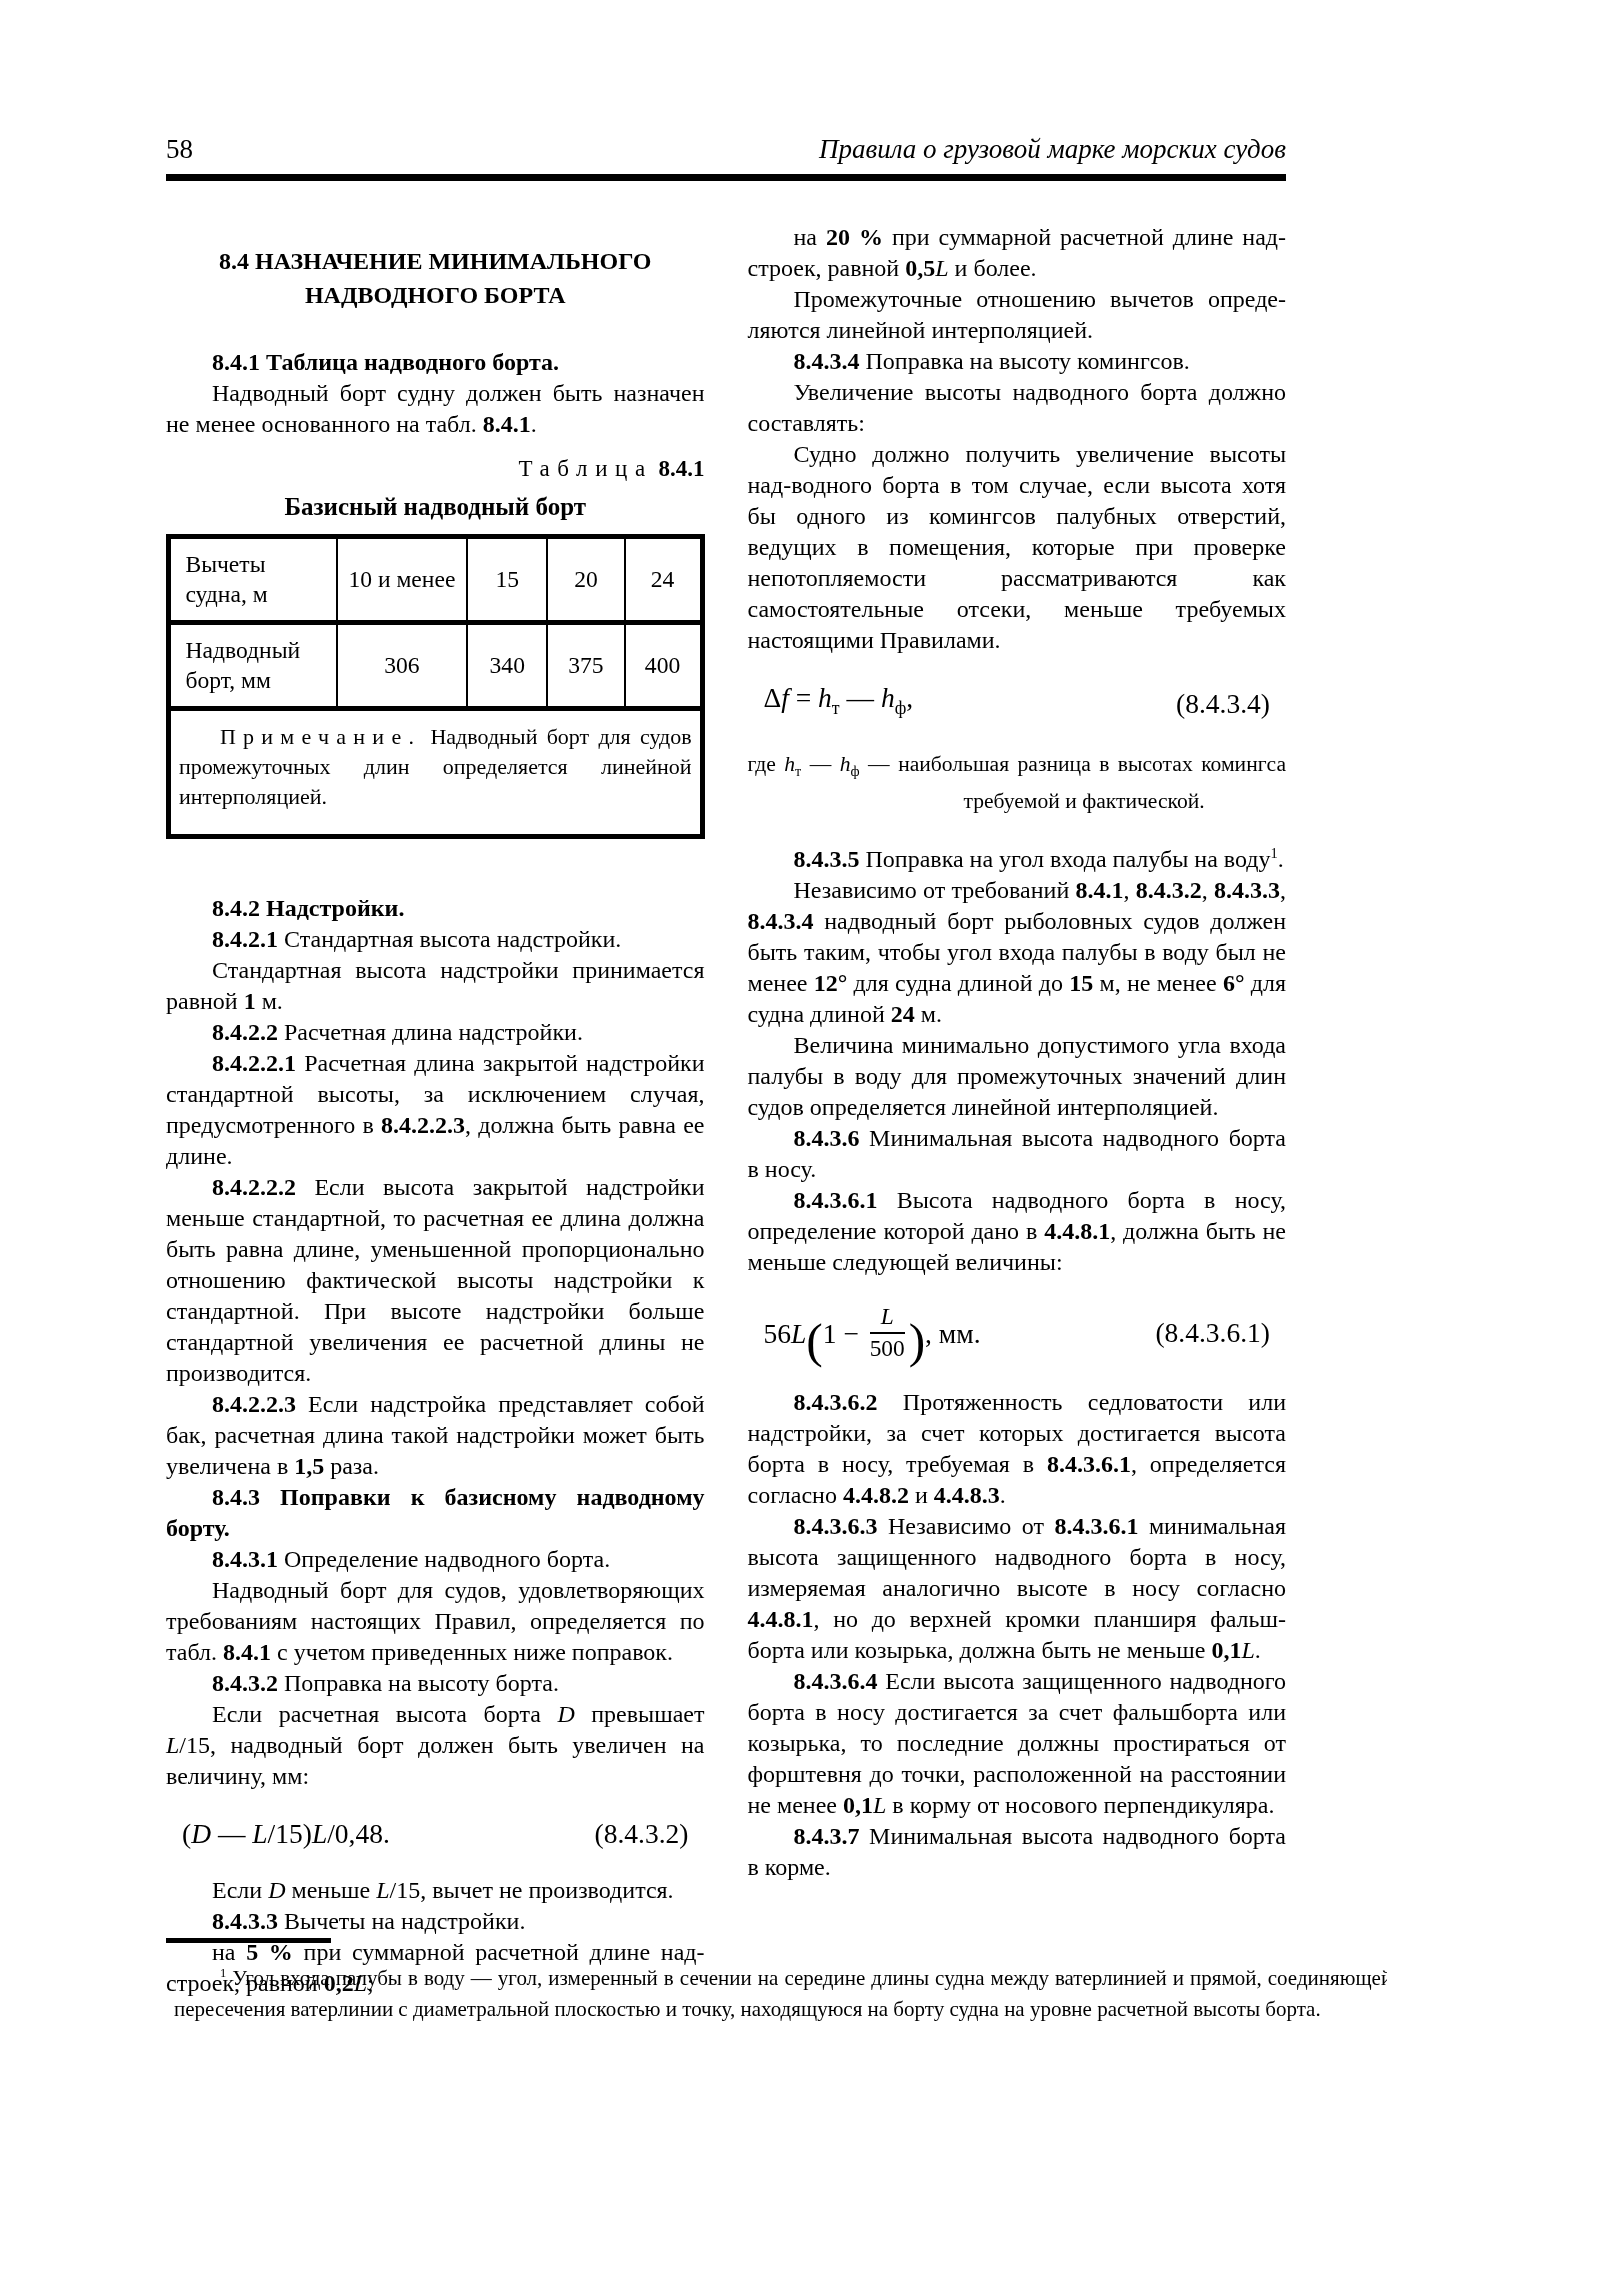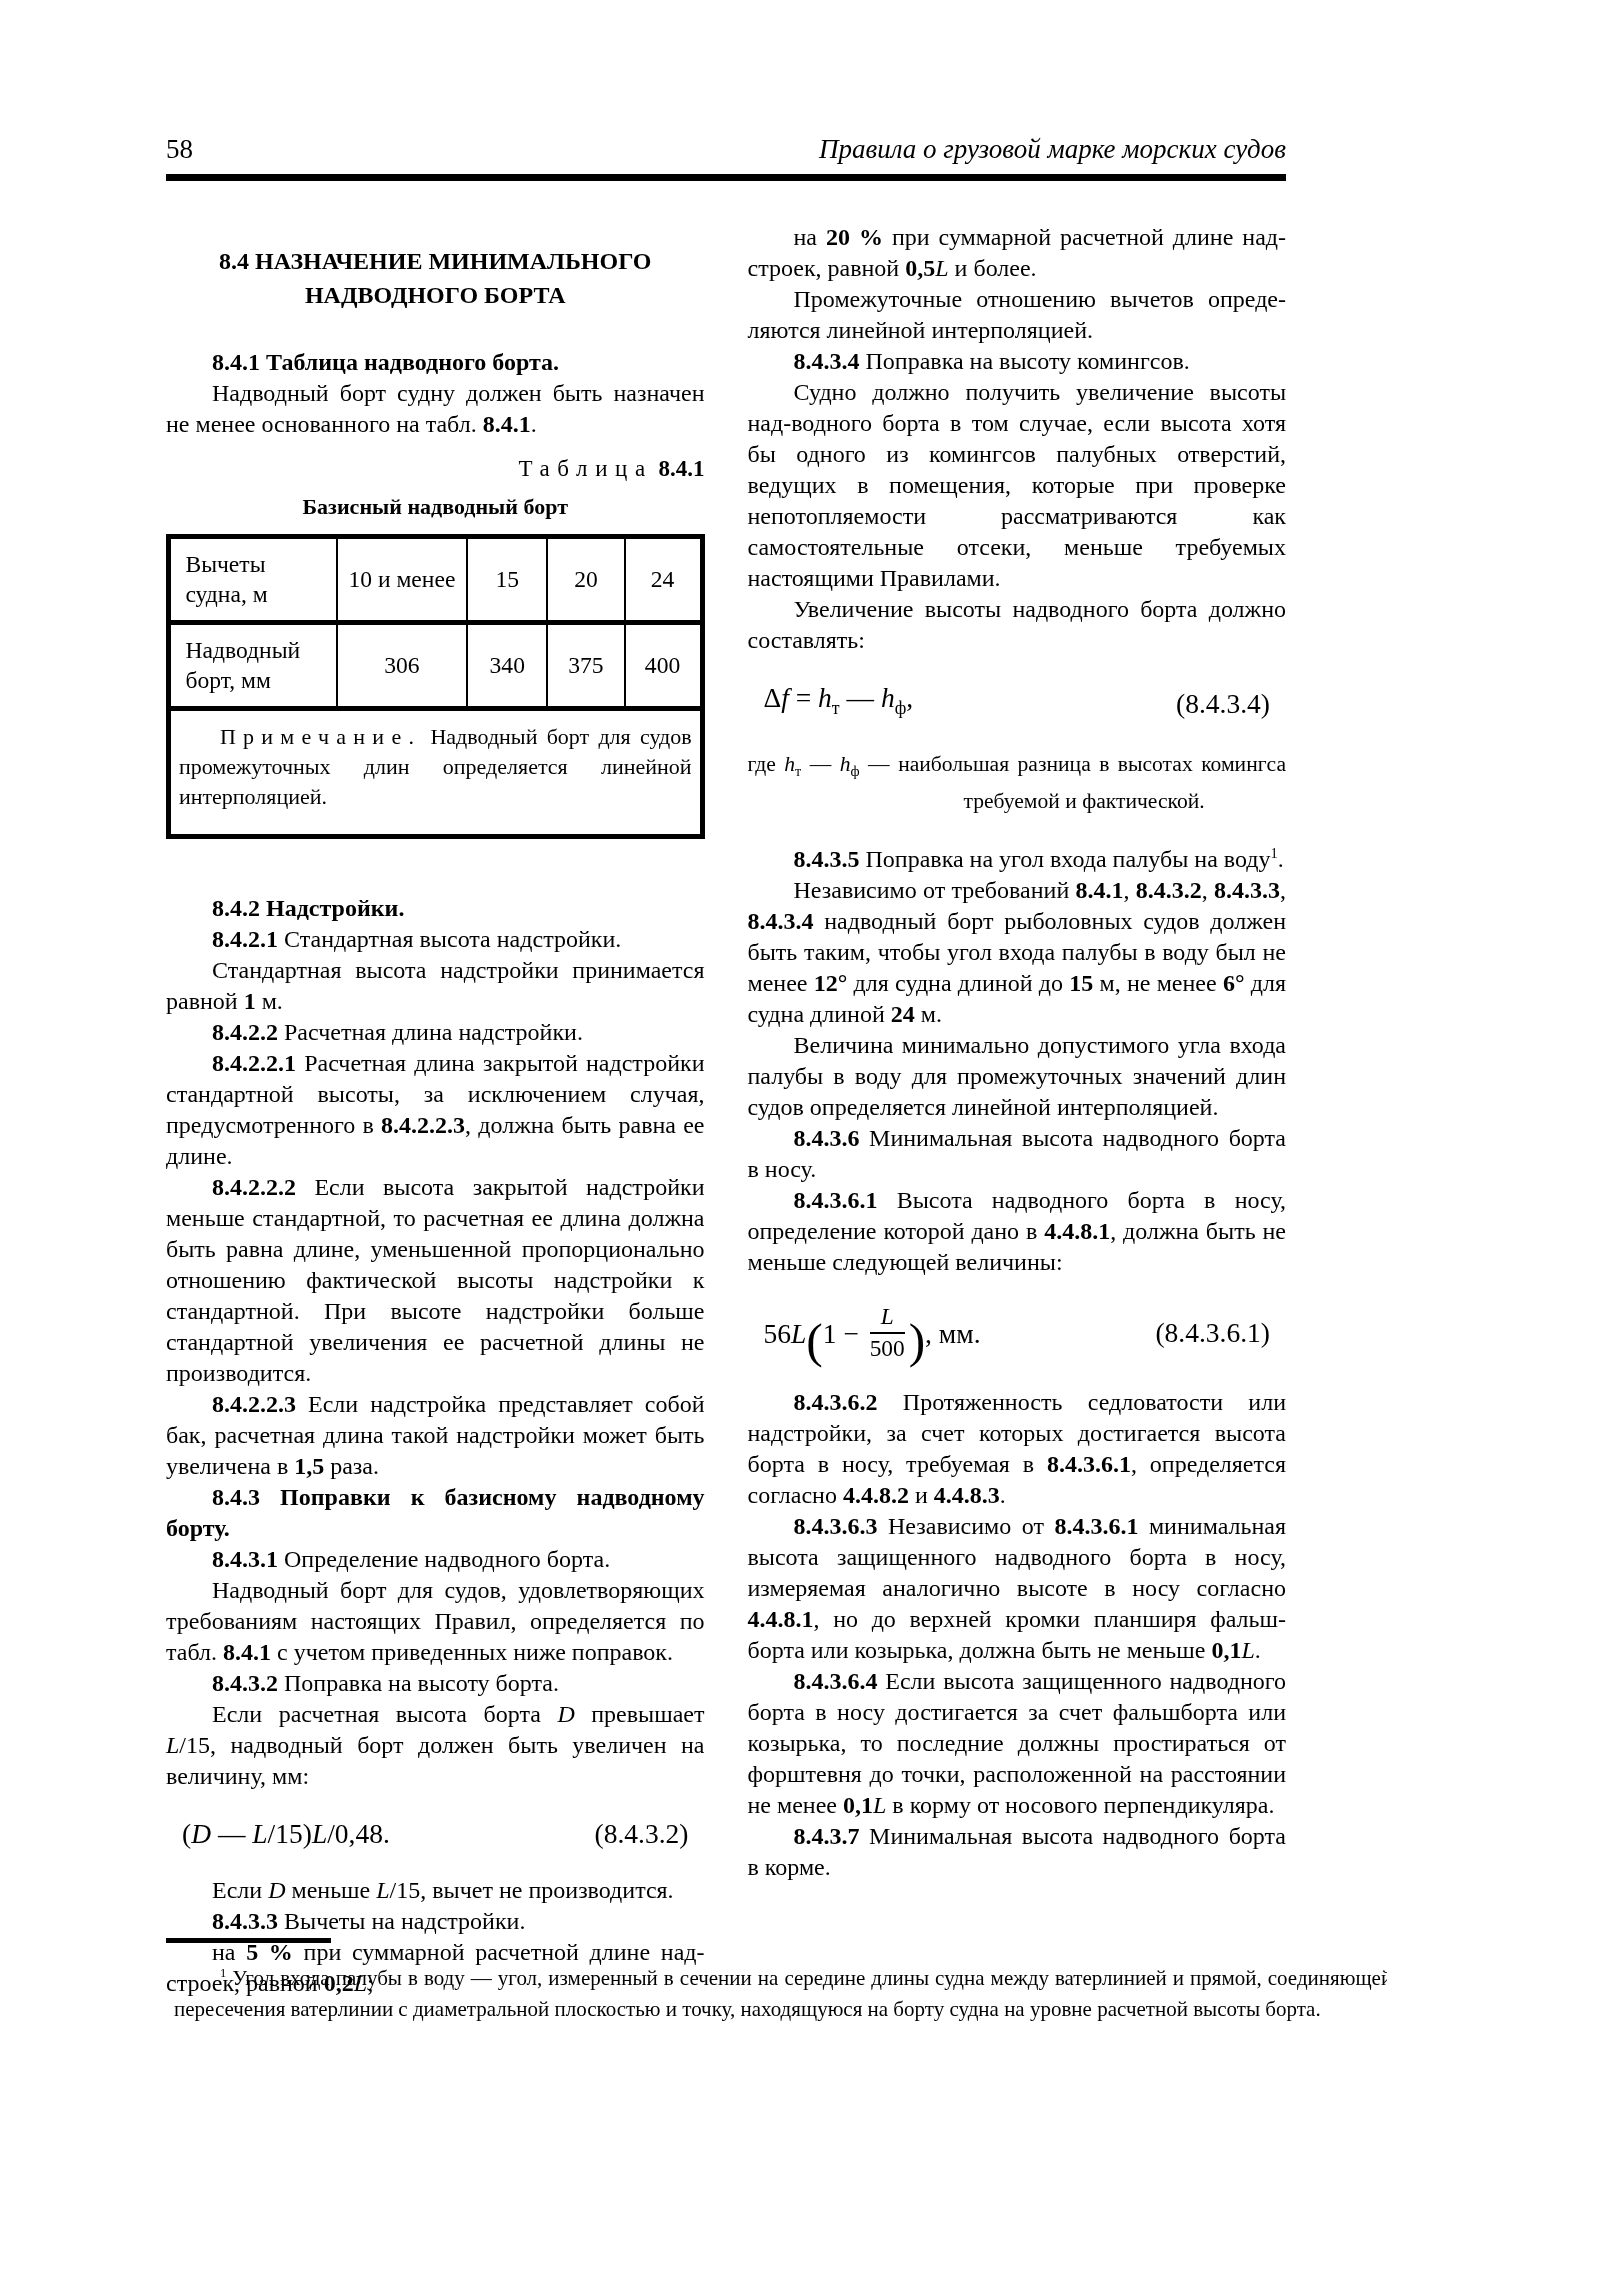--- a/index.html
+++ b/index.html
@@ -33,21 +33,21 @@
   sub{font-size:0.65em;}
   sup{font-size:0.6em;}
   
   .frac{display:inline-block;vertical-align:-0.55em;text-align:center;font-size:0.85em;line-height:1.1;margin:0 3.9px;}
   .ft{display:block;border-bottom:2.6px solid #000;padding:0 6.5px 2px 6.5px;}
   .fb{display:block;padding-top:2px;}
   .bp{font-size:1.8em;vertical-align:-0.28em;font-weight:normal;}
   
   .tcaption{text-align:right;font-size:23px;margin-top:13px;}
   .sp{letter-spacing:0.33em;}
-  .ttitle{text-align:center;font-weight:bold;font-size:22px;margin:6.5px 0 11.8px 0;}
+  .ttitle{text-align:center;font-weight:bold;font-size:25px;margin:6.5px 0 11.8px 0;}
   table.freeboard{width:100%;border-collapse:collapse;border:5.9px solid #000;font-size:23.6px;line-height:30px;}
   table.freeboard td{border:2.6px solid #000;text-align:center;vertical-align:middle;padding:10.5px 9.2px;}
   table.freeboard tr.head td{border-bottom:5.2px solid #000;}
   table.freeboard td.lbl{text-align:left;padding-left:14.4px;}
   table.freeboard tr.noterow td{border-top:5.2px solid #000;text-align:justify;text-indent:41px;font-size:22px;line-height:30px;padding:11.8px 7.9px 22px 7.9px;}
   
   .footnote{position:absolute;left:166px;top:1938px;width:1290px;}
   .fnrule{width:165px;height:5.2px;background:#000;margin-bottom:14.4px;}
   .fntext{margin:8px;font-size:21px;line-height:31px;text-align:justify;text-indent:46px;}
 </style>
@@ -129,22 +129,22 @@
           <p class="fl para">Если <i>D</i> меньше <i>L</i>/15, вычет не производится.</p>
           <p class="fl para"><b>8.4.3.3</b> Вычеты на надстройки.</p>
           <p class="fl para">на <b>5 %</b> при суммарной расчетной длине над-строек, равной <b>0,2</b><i>L</i>;</p>
         </div>
     </div>
 
     <div class="col col-right" id="col-right">
         <p class="fl para">на <b>20 %</b> при суммарной расчетной длине над-строек, равной <b>0,5</b><i>L</i> и более.</p>
         <p class="fl para">Промежуточные отношению вычетов опреде-ляются линейной интерполяцией.</p>
         <p class="fl para"><b>8.4.3.4</b> Поправка на высоту комингсов.</p>
+        <p class="fl para">Увеличение высоты надводного борта должно составлять:</p>
         <p class="fl para">Судно должно получить увеличение высоты над-водного борта в том случае, если высота хотя бы одного из комингсов палубных отверстий, ведущих в помещения, которые при проверке непотопляемости рассматриваются как самостоятельные отсеки, меньше требуемых настоящими Правилами.</p>
-        <p class="fl para">Увеличение высоты надводного борта должно составлять:</p>
         <p class="fl formula">
           <span class="fx">Δ<i>f</i> = <i>h</i><sub>т</sub> — <i>h</i><sub>ф</sub>,</span>
           <span class="fq">(8.4.3.4)</span>
         </p>
         <p class="fl where-note">где <i>h</i><sub>т</sub> — <i>h</i><sub>ф</sub> — наибольшая разница в высотах комингса требуемой и фактической.</p>
         <p class="fl para"><b>8.4.3.5</b> Поправка на угол входа палубы на воду<sup>1</sup>.</p>
         <p class="fl para">Независимо от требований <b>8.4.1</b>, <b>8.4.3.2</b>, <b>8.4.3.3</b>, <b>8.4.3.4</b> надводный борт рыболовных судов должен быть таким, чтобы угол входа палубы в воду был не менее <b>12°</b> для судна длиной до <b>15</b> м, не менее <b>6°</b> для судна длиной <b>24</b> м.</p>
         <p class="fl para">Величина минимально допустимого угла входа палубы в воду для промежуточных значений длин судов определяется линейной интерполяцией.</p>
         <p class="fl para"><b>8.4.3.6</b> Минимальная высота надводного борта в носу.</p>
         <p class="fl para"><b>8.4.3.6.1</b> Высота надводного борта в носу, определение которой дано в <b>4.4.8.1</b>, должна быть не меньше следующей величины:</p>

